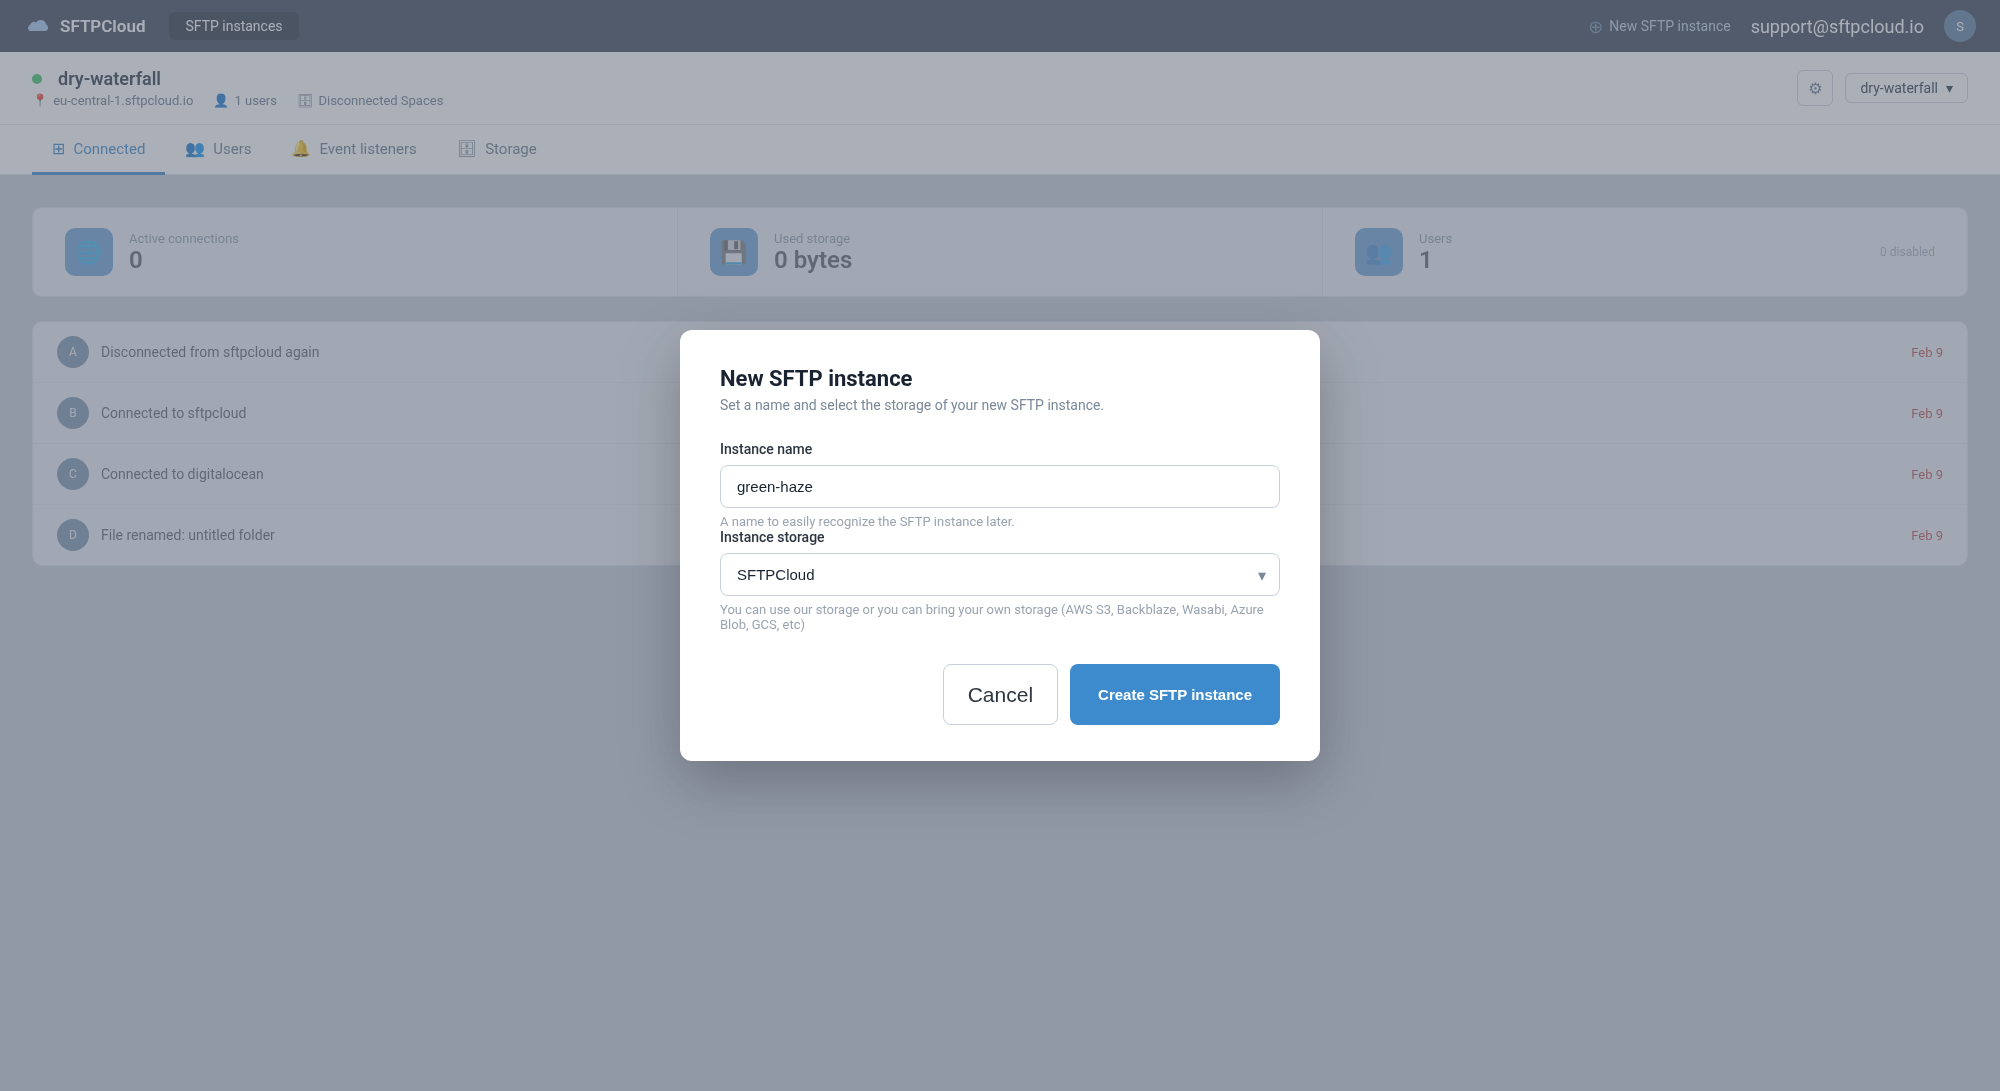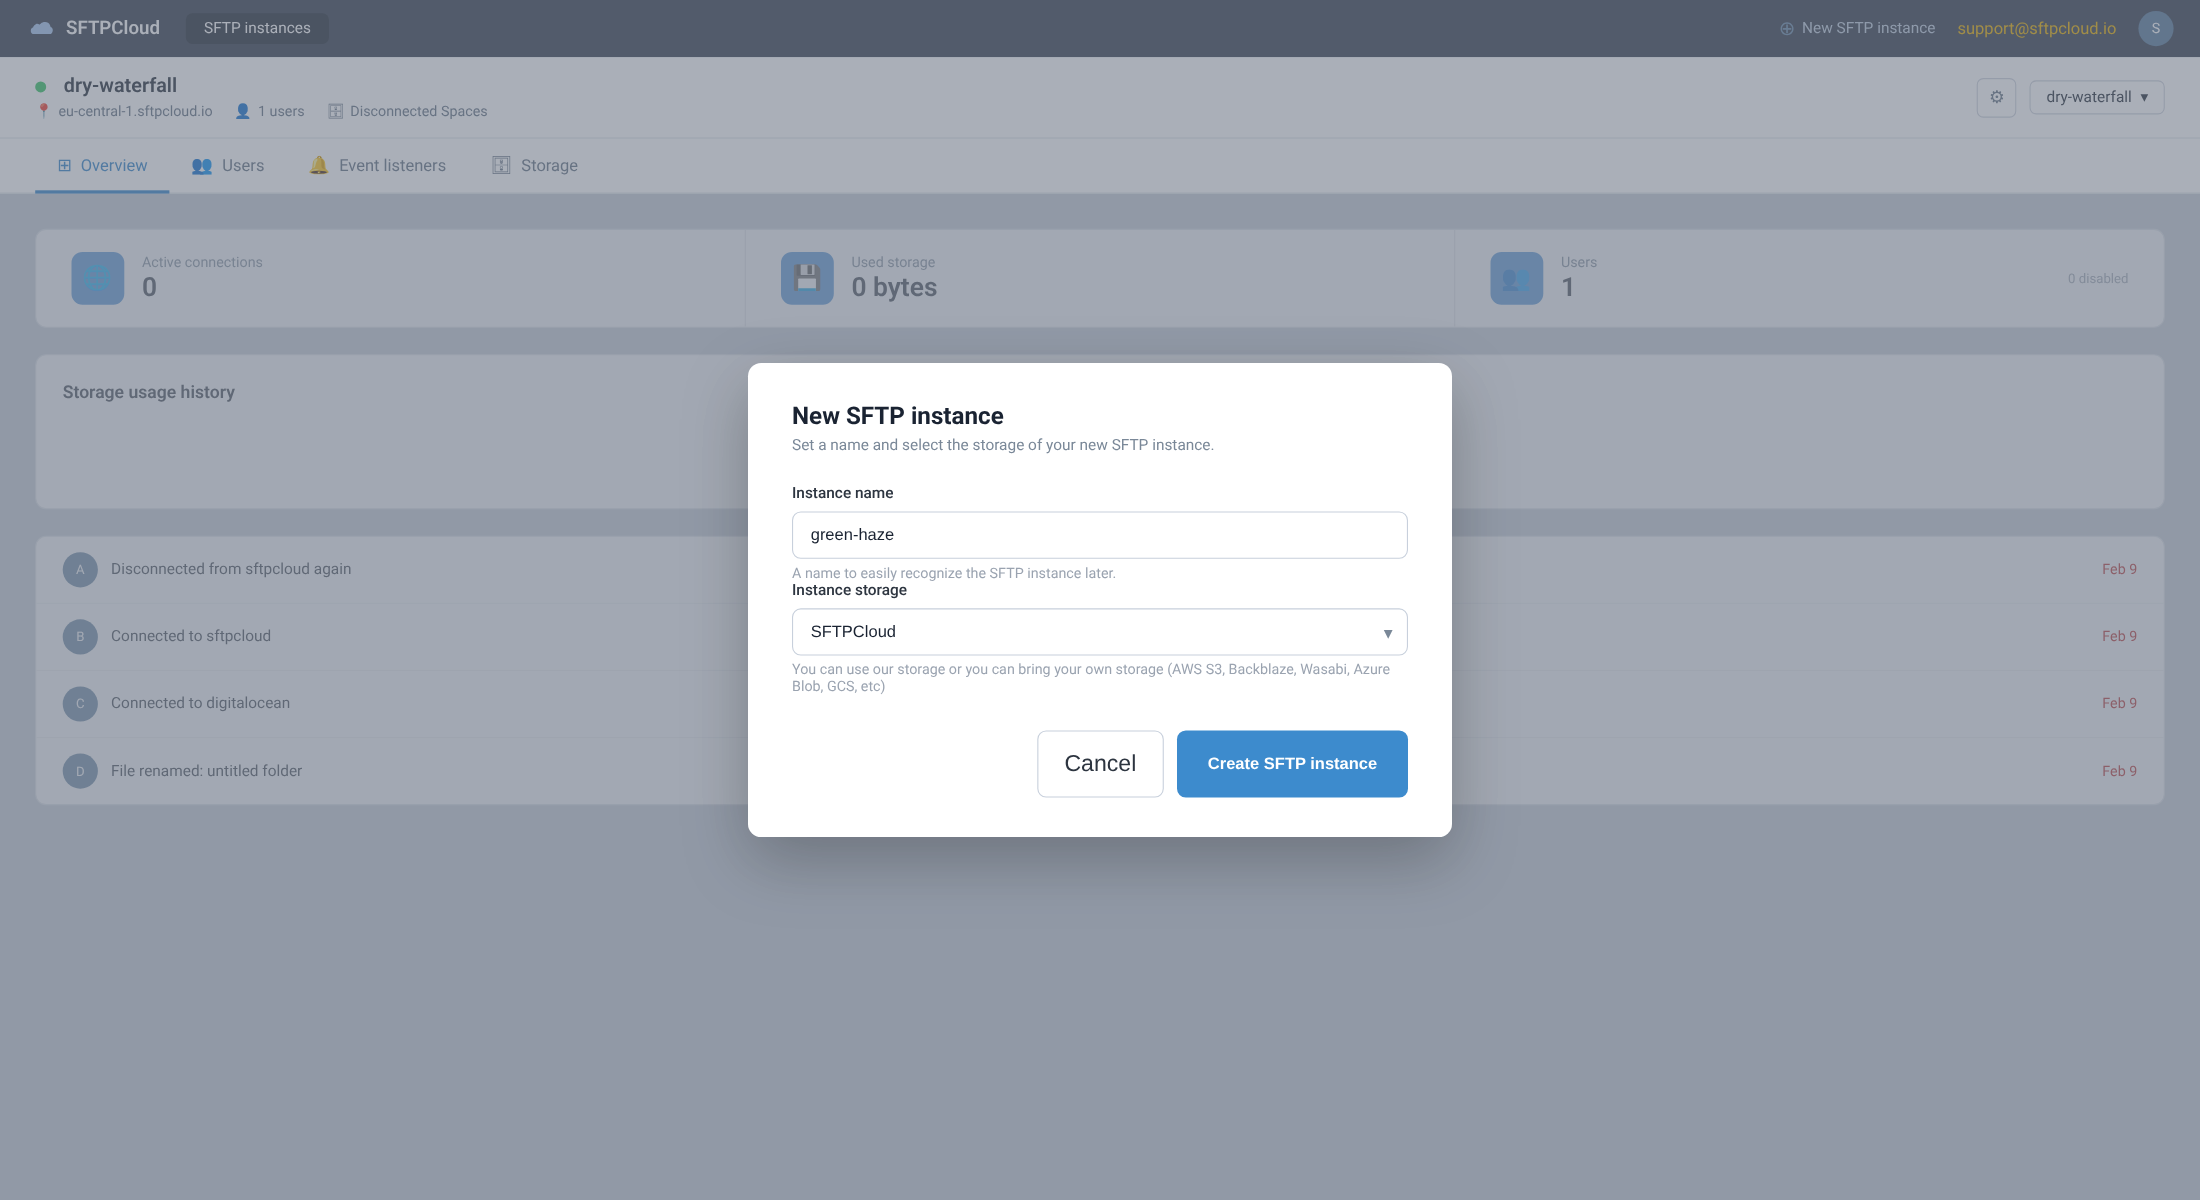--- a/index.html
+++ b/index.html
@@ -48,21 +48,21 @@
     }
     .new-instance-btn {
       display: flex;
       align-items: center;
       gap: 6px;
       color: #c0cfe0;
       font-size: 14px;
       cursor: pointer;
     }
     .plus-circle-icon { font-size: 18px; color: #7090b0; }
-    .support-email { color: #eab308; font-size: 15px; }
+    .support-email { color: #ffffff; font-size: 18px; }
     .avatar {
       width: 32px; height: 32px;
       background: #6080a0;
       border-radius: 50%;
       display: flex; align-items: center; justify-content: center;
       color: #fff; font-size: 13px;
     }
 
     
     .main-bg {
@@ -382,21 +382,21 @@
       <div class="instance-select">
         <span>dry-waterfall</span>
         <span>▾</span>
       </div>
     </div>
   </div>
 
   <div class="tabs-bar">
     <div class="tab active">
       <span class="tab-icon">⊞</span>
-      <span>Overview</span>
+      <span>Connected</span>
     </div>
     <div class="tab">
       <span class="tab-icon">👥</span>
       <span>Users</span>
     </div>
     <div class="tab">
       <span class="tab-icon">🔔</span>
       <span>Event listeners</span>
     </div>
     <div class="tab">
@@ -425,24 +425,20 @@
       <div class="metric-card">
         <div class="metric-icon-box">👥</div>
         <div>
           <div class="metric-label">Users</div>
           <div class="metric-value">1</div>
         </div>
         <span class="metric-extra">0 disabled</span>
       </div>
     </div>
 
-    <div class="section-card">
-      <div class="section-title">Storage usage history</div>
-      <div class="empty-chart-msg">Once there is enough data, a chart will appear here.</div>
-    </div>
 
     <div class="activity-list">
       <div class="activity-item">
         <div class="activity-avatar">A</div>
         <div class="activity-text">Disconnected from sftpcloud again</div>
         <div class="activity-date">Feb 9</div>
       </div>
       <div class="activity-item">
         <div class="activity-avatar">B</div>
         <div class="activity-text">Connected to sftpcloud</div>

